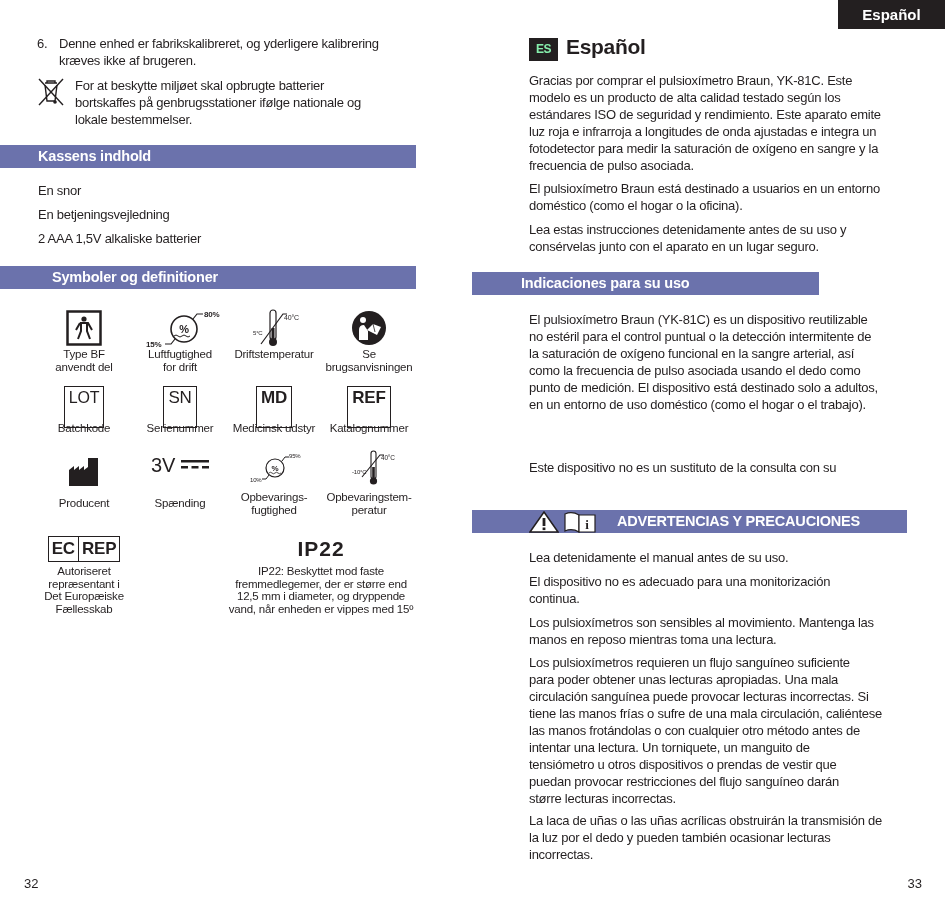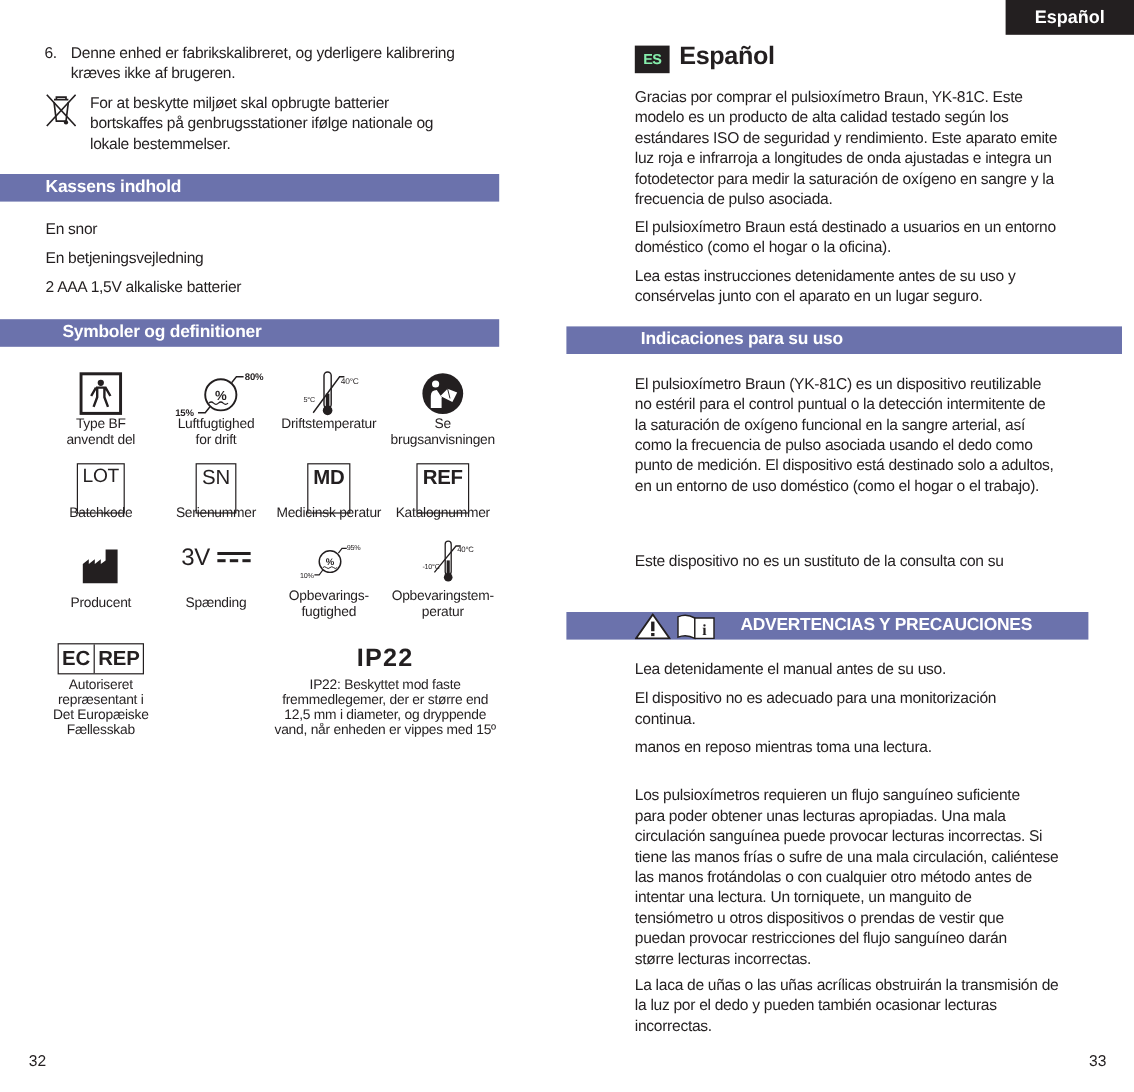--- a/index.html
+++ b/index.html
@@ -35,21 +35,21 @@
   .lang-tab {
     position: absolute; right: 0; top: 0; width: 107px; height: 29px; background: #231f20;
     color: #fff; font-weight: bold; font-size: 15px; line-height: 29px; text-align: center;
   }
   .es-badge {
     position: absolute; left: 57px; top: 38px; width: 29px; height: 23px; background: #231f20;
     color: #86efac; font-weight: bold; font-size: 12px; line-height: 23px; text-align: center; letter-spacing: -0.5px;
   }
   .es-title { position: absolute; left: 94px; top: 35px; font-size: 21px; font-weight: bold; letter-spacing: -0.3px; }
   .rp { position: absolute; left: 57px; width: 380px; }
-  .bar-indic { left: 0; top: 272px; width: 463px; padding-left: 62px; }
+  .bar-indic { left: 0; top: 272px; width: 347px; padding-left: 49px; }
   .bar-adv { left: 0; top: 510px; width: 435px; padding-left: 57px; display: flex; align-items: center; gap: 4px; }
 </style>
 </head>
 <body>
 
 <div class="page page-left">
 
   <div class="numbered p">
     <span class="num">6.</span>
     <div>
@@ -148,21 +148,21 @@
     <div class="icon" style="height:30px">
       <span class="boxlabel" style="font-size:17px; border-width:1.2px">SN</span>
     </div>
     <div>Serienummer</div>
   </div>
 
   <div class="sym" style="left:226px; top:392px; width:96px;">
     <div class="icon" style="height:30px">
       <span class="boxlabel" style="font-weight:bold; font-size:17px">MD</span>
     </div>
-    <div>Medicinsk peratur</div>
+    <div>Medicinsk udstyr</div>
   </div>
 
   <div class="sym" style="left:322px; top:392px; width:94px;">
     <div class="icon" style="height:30px">
       <span class="boxlabel" style="font-weight:bold; font-size:17px">REF</span>
     </div>
     <div>Katalognummer</div>
   </div>
 
   <div class="sym" style="left:38px; top:447px; width:92px;">
@@ -300,20 +300,21 @@
   </div>
 
   <div class="rp p" style="top:549px">
     <div>Lea detenidamente el manual antes de su uso.</div>
   </div>
   <div class="rp p" style="top:573px">
     <div>El dispositivo no es adecuado para una monitorización</div>
       <div>continua.</div>
   </div>
   <div class="rp p" style="top:614px">
+    <div>Los pulsioxímetros son sensibles al movimiento. Mantenga las</div>
       <div>manos en reposo mientras toma una lectura.</div>
   </div>
   <div class="rp p" style="top:654px">
     <div>Los pulsioxímetros requieren un flujo sanguíneo suficiente</div>
       <div>para poder obtener unas lecturas apropiadas. Una mala</div>
     <div>circulación sanguínea puede provocar lecturas incorrectas. Si</div>
       <div>tiene las manos frías o sufre de una mala circulación, caliéntese</div>
     <div>las manos frotándolas o con cualquier otro método antes de</div>
       <div>intentar una lectura. Un torniquete, un manguito de</div>
     <div>tensiómetro u otros dispositivos o prendas de vestir que</div>

